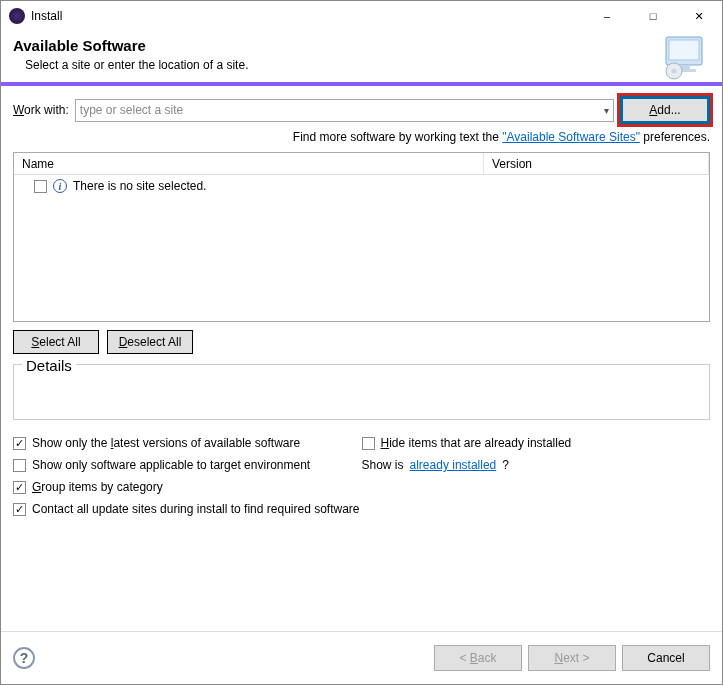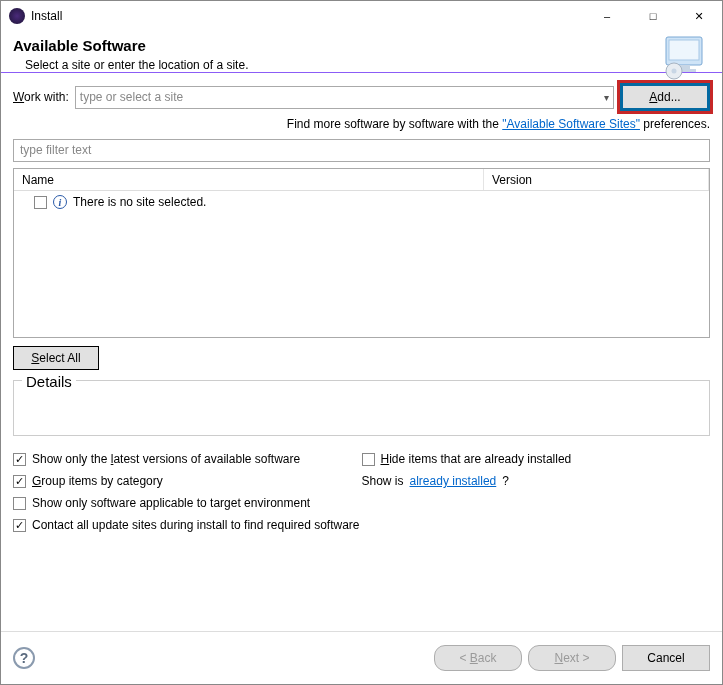--- a/index.html
+++ b/index.html
@@ -27,22 +27,22 @@
     background: radial-gradient(circle at 50% 50%, #4a2a7a 0%, #2a1a4a 70%);
     border-radius: 50%;
     position: relative;
   }
   .titlebar .title { flex: 1; font-size: 12px; }
   .wbtn {
     width: 46px; height: 30px; display: flex; align-items: center; justify-content: center;
     font-family: "Segoe UI Symbol", sans-serif; font-size: 11px;
   }
   .header-area {
-    padding: 6px 12px 0 12px;
-    border-bottom: 1px solid #8b5cf6;
+    padding: 6px 12px 10px 12px;
+    border-bottom: 4px solid #8b5cf6;
     display: flex;
     position: relative;
   }
   .header-text h1 {
     font-size: 15px; font-weight: bold; margin: 0 0 4px 0;
   }
   .header-text p {
     margin: 0 0 0 12px; font-size: 12px;
   }
   .header-icon {
@@ -145,21 +145,21 @@
     width: 22px; height: 22px; border: 2px solid #8a9aae; border-radius: 50%;
     display: flex; align-items: center; justify-content: center;
     color: #5a6a7e; font-weight: bold; font-size: 14px;
   }
   .footer .spacer { flex: 1; }
   .footer .fbtn {
     width: 88px; height: 26px; margin-left: 6px;
     background: #e1e1e1; border: 1px solid #adadad;
     display: flex; align-items: center; justify-content: center;
   }
-  .footer .fbtn.disabled { color: #9a9a9a; border-radius: 11px; }
+  .footer .fbtn.disabled { color: #9a9a9a; }
   .u { text-decoration: underline; }
 </style>
 </head>
 <body>
 
 <div class="titlebar">
   <span class="tb-icon"></span>
   <span class="title">Install</span>
   <div class="wbtn">–</div>
   <div class="wbtn">□</div>
@@ -189,62 +189,62 @@
     <div class="workwith-input">
       <span>type or select a site</span>
       <span class="dd">▾</span>
     </div>
     <div class="add-btn">
       <span><span class="u">A</span>dd...</span>
     </div>
   </div>
 
   <div class="hintline">
-    <span>Find more software by software with the </span><span class="link">"Available Software Sites"</span><span> preferences.</span>
-  </div>
-
-  <div class="filter-box">
-    <span>type filter text</span>
-  </div>
+    <span>Find more software by working text the </span><span class="link">"Available Software Sites"</span><span> preferences.</span>
+  </div>
+
 
   <div class="table">
     <div class="thead">
       <div class="th name">Name</div>
       <div class="th ver">Version</div>
     </div>
     <div class="trow">
       <span class="chk"></span>
       <span class="info-icon">i</span>
       <span>There is no site selected.</span>
     </div>
   </div>
 
   <div class="sel-btns">
     <div class="btn">
         <span><span class="u">S</span>elect All</span>
       </div>
+    <div class="btn">
+        <span><span class="u">D</span>eselect All</span>
+      </div>
   </div>
 
   <div class="details-group">
     <span class="legend">Details</span>
   </div>
 
   <div class="opts">
     <div class="opts-col">
       <div class="opt">
         <span class="chk checked"></span>
         <span>Show only the <span class="u">l</span>atest versions of available software</span>
       </div>
       <div class="opt">
+        <span class="chk"></span>
+        <span>Show only software applicable to target environment</span>
+      </div>
+      <div class="opt">
         <span class="chk checked"></span>
         <span><span class="u">G</span>roup items by category</span>
-      </div>
-      <div class="opt">
-        <span class="chk"></span>
-        <span>Show only software applicable to target environment</span>
       </div>
       <div class="opt">
         <span class="chk checked"></span>
         <span>Contact all update sites during install to find required software</span>
       </div>
     </div>
     <div class="opts-col">
       <div class="opt">
         <span class="chk"></span>
         <span><span class="u">H</span>ide items that are already installed</span>

